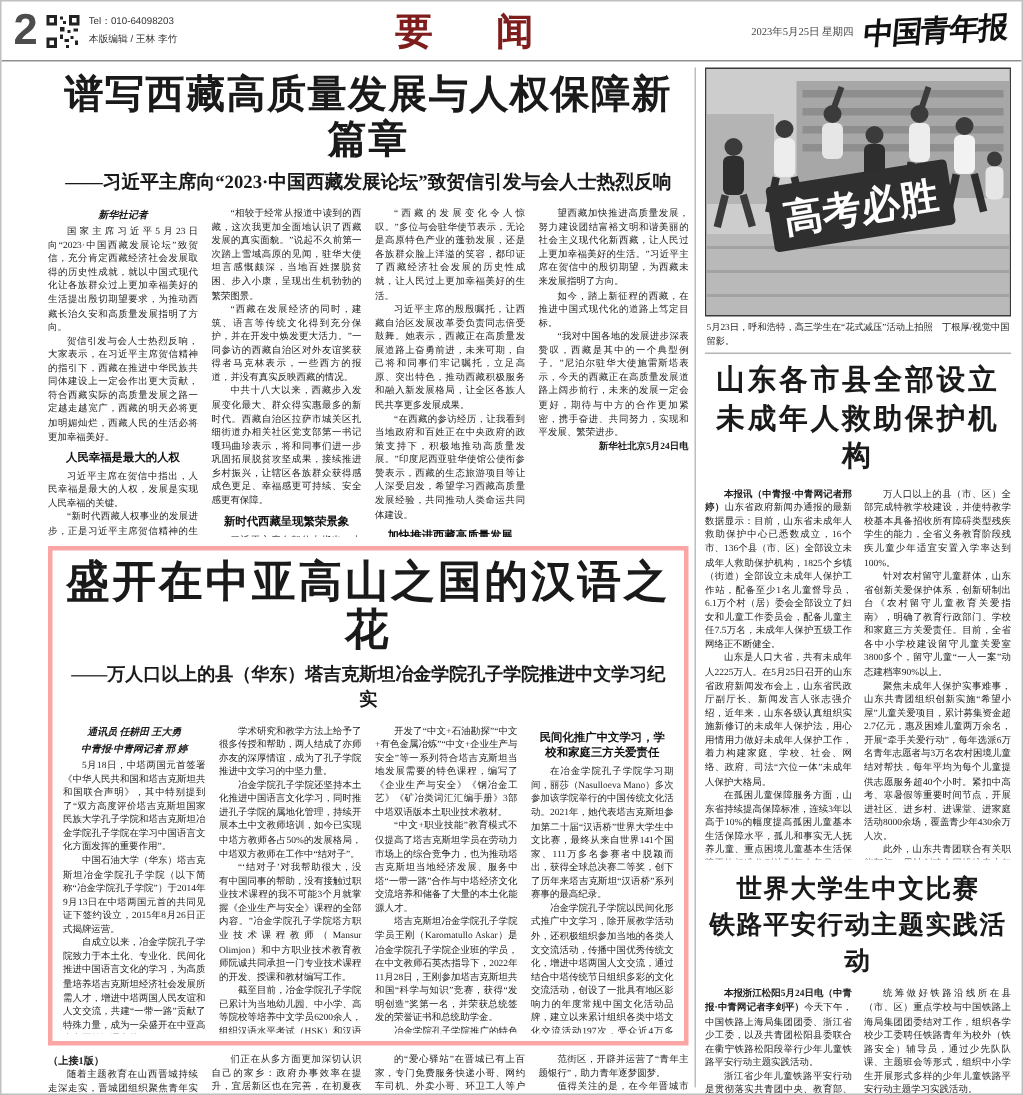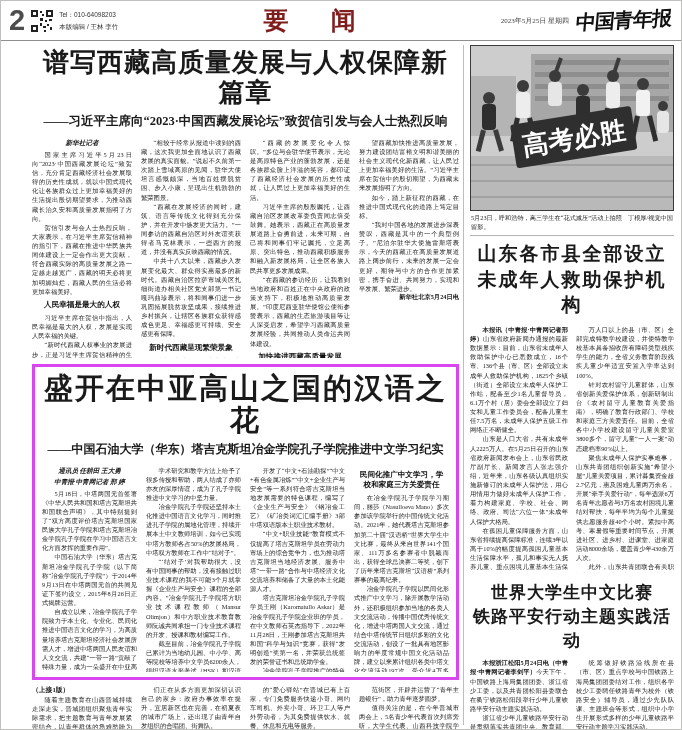--- a/index.html
+++ b/index.html
@@ -31,21 +31,21 @@
   .bodyp{font-size:6.3px;line-height:1.45;margin:0;text-indent:2em;color:#222;}
   .subhead{font-size:7.6px;font-family:Liberation Serif, serif;font-weight:bold;
     text-align:center;margin:4px 4px 3px;text-indent:0;color:#111;line-height:1.35;}
   .byline{font-size:6.6px;text-align:center;margin:1px 0 2px;font-style:italic;font-weight:bold;text-indent:0;}
   .endline{font-size:6.3px;text-align:right;font-weight:bold;margin:0;}
   .contlabel{font-size:6.8px;font-weight:bold;margin:0;text-indent:0;}
   
   .tibet h1{font-size:26px;font-weight:900;text-align:center;margin:3px 0 5px;letter-spacing:1px;line-height:1.15;}
   .tibet .subt{font-size:12.5px;font-weight:bold;text-align:center;margin:0 0 8px;}
   
-  .redbox{border:3px solid #d946ef;margin-top:6px;padding:4px 7px 5px;box-sizing:border-box;}
+  .redbox{border:3px solid #fca5a5;margin-top:6px;padding:4px 7px 5px;box-sizing:border-box;}
   .redbox h1{font-size:29px;font-weight:900;text-align:center;margin:2px 0 4px;letter-spacing:2px;line-height:1.1;}
   .redbox .subt{font-size:12px;font-weight:bold;text-align:center;margin:0 0 8px;}
   
   .contd{margin-top:5px;}
   
   .photo-frame{border:1px solid #3a3a3a;line-height:0;}
   .caption{font-size:6.2px;display:flex;justify-content:space-between;gap:4px;margin:3px 1px 3px;color:#222;}
   .rule{border:none;border-top:1px solid #b5b5b5;margin:2px 0 4px;}
   .sd-head{font-size:19px;font-weight:900;text-align:center;line-height:1.35;margin:5px 0 7px;letter-spacing:2px;}
   .zj-head{font-size:17px;font-weight:900;text-align:center;line-height:1.4;margin:8px 0 6px;letter-spacing:1px;}
@@ -124,21 +124,21 @@
               <p class="bodyp">望西藏加快推进高质量发展，努力建设团结富裕文明和谐美丽的社会主义现代化新西藏，让人民过上更加幸福美好的生活。”习近平主席在贺信中的殷切期望，为西藏未来发展指明了方向。</p>
               <p class="bodyp">如今，踏上新征程的西藏，在推进中国式现代化的道路上笃定目标。</p>
               <p class="bodyp">“我对中国各地的发展进步深表赞叹，西藏是其中的一个典型例子。”尼泊尔驻华大使施雷斯塔表示，今天的西藏正在高质量发展道路上阔步前行，未来的发展一定会更好，期待与中方的合作更加紧密，携手奋进、共同努力，实现和平发展、繁荣进步。</p>
               <p class="endline">新华社北京5月24日电</p>
             </div>
           </div>
       </article>
 
       <article class="redbox">
         <h1>盛开在中亚高山之国的汉语之花</h1>
-        <div class="subt">——中国石油大学（华东）塔吉克斯坦冶金学院孔子学院推进中文学习纪实</div>
+        <div class="subt">——万人口以上的县（华东）塔吉克斯坦冶金学院孔子学院推进中文学习纪实</div>
         <div class="cols" style="height:206px">
             <div class="col">
               <p class="byline">通讯员 任耕田 王大勇</p>
               <p class="byline">中青报·中青网记者 邢 婷</p>
               <p class="bodyp">5月18日，中塔两国元首签署《中华人民共和国和塔吉克斯坦共和国联合声明》，其中特别提到了“双方高度评价塔吉克斯坦国家民族大学孔子学院和塔吉克斯坦冶金学院孔子学院在学习中国语言文化方面发挥的重要作用”。</p>
               <p class="bodyp">中国石油大学（华东）塔吉克斯坦冶金学院孔子学院（以下简称“冶金学院孔子学院”）于2014年9月13日在中塔两国元首的共同见证下签约设立，2015年8月26日正式揭牌运营。</p>
               <p class="bodyp">自成立以来，冶金学院孔子学院致力于本土化、专业化、民间化推进中国语言文化的学习，为高质量培养塔吉克斯坦经济社会发展所需人才，增进中塔两国人民友谊和人文交流，共建“一带一路”贡献了特殊力量，成为一朵盛开在中亚高山之国的汉语之花。</p>
             </div>
             <div class="col">
               <p class="bodyp">学术研究和教学方法上给予了很多传授和帮助，两人结成了亦师亦友的深厚情谊，成为了孔子学院推进中文学习的中坚力量。</p>

